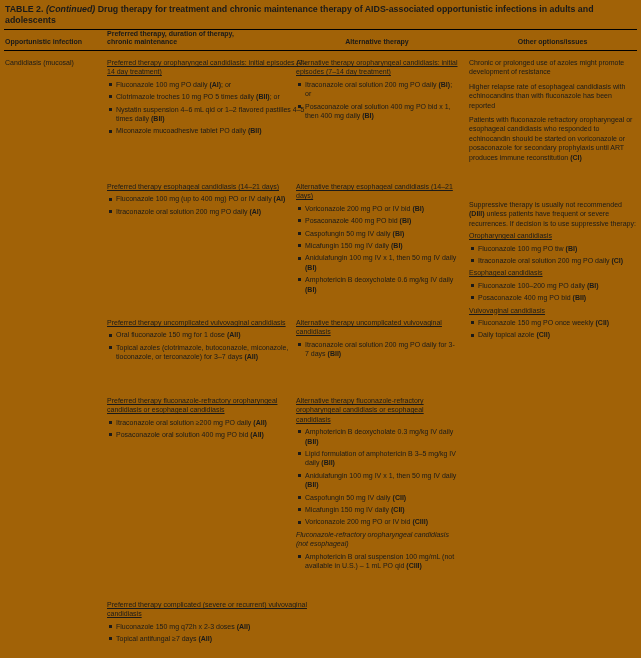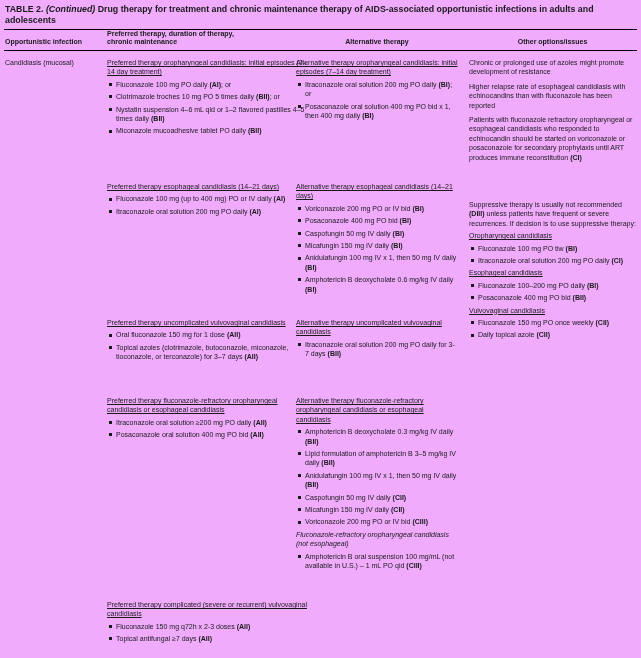--- a/index.html
+++ b/index.html
@@ -1,17 +1,17 @@
 <!DOCTYPE html>
 <html><head>
 <meta charset="utf-8">
 <style>
   html,body{margin:0;padding:0;}
   body{background:#fff;}
-  .page{position:relative;width:641px;height:658px;background:#f0abfc;color:#1a1a1a;
+  .page{position:relative;width:641px;height:658px;background:#a16207;color:#1a1a1a;
         font-family:"Liberation Sans","DejaVu Sans",sans-serif;overflow:hidden;}
   .title{position:absolute;left:5px;top:4px;width:612px;font-size:8.8px;font-weight:700;line-height:11px;}
   .title .bi{font-style:italic;}
   .rule{position:absolute;left:4px;width:633px;height:1px;background:#000;}
   .rule.r1{top:29px;}
   .rule.r2{top:50px;}
   .hdr{position:absolute;left:0;top:30px;width:641px;height:19px;display:flex;align-items:flex-end;
        font-size:7px;font-weight:700;line-height:8.6px;}
   .hdr .h1{position:absolute;left:5px;width:98px;bottom:2px;}
   .hdr .h2{position:absolute;left:107px;width:210px;bottom:2px;white-space:pre-line;}

